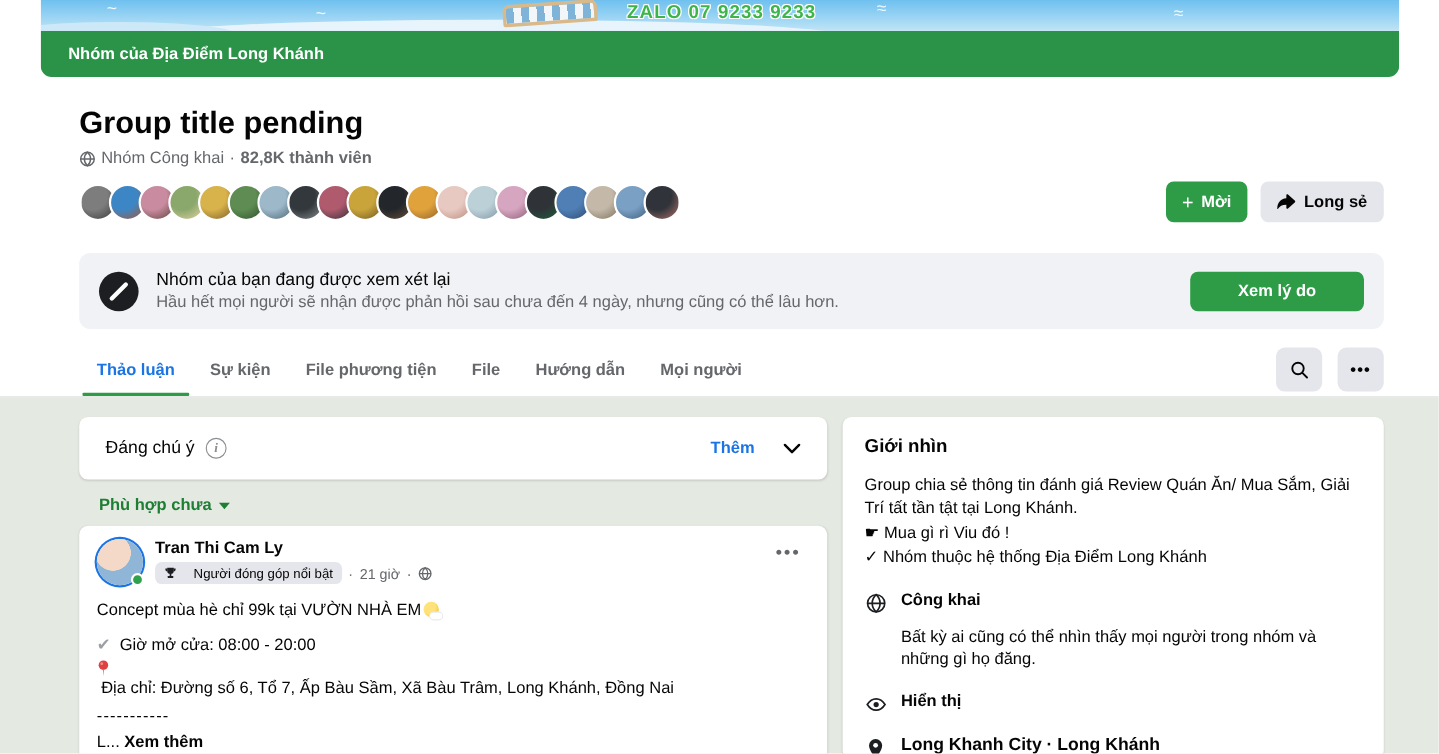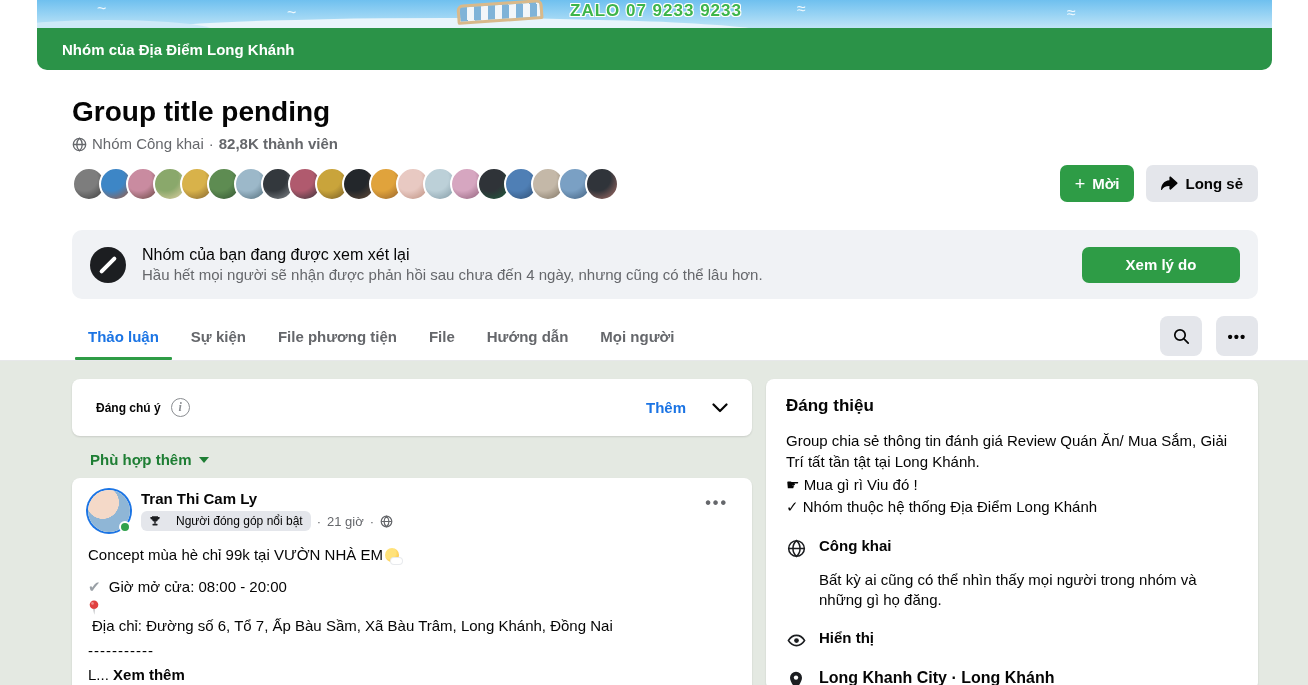--- a/index.html
+++ b/index.html
@@ -59,21 +59,21 @@
   .icon-btn{width:42px; height:40px; border:none; border-radius:8px; background:var(--chip_gray); display:flex; align-items:center; justify-content:center; cursor:pointer;}
   .dots{font-size:15px; font-weight:bold; letter-spacing:1px; color:var(--text_dark);}
 
   
   .main{background:var(--bg_sage); height:329px; padding:18px 50px 0 72px; display:flex; gap:14px;}
   .col-left{width:680px; flex:none; display:flex; flex-direction:column;}
   .col-right{width:492px; flex:none;}
   .card{background:#fff; border-radius:8px; box-shadow:0 1px 2px rgba(0,0,0,.12);}
 
   .featured-card{height:57px; display:flex; align-items:center; padding:0 24px; flex:none;}
-  .featured-title{font-size:12px; font-weight:bold;}
+  .featured-title{font-size:16px; font-weight:normal;}
   .info-icon{width:19px; height:19px; border:1.6px solid #8a8d91; border-radius:50%; color:#8a8d91; font-size:12px; display:inline-flex;
     align-items:center; justify-content:center; margin-left:10px; font-family:"Liberation Serif", serif; font-style:italic; font-weight:bold;}
   .featured-right{margin-left:auto; display:flex; align-items:center; gap:26px;}
   .more-link{color:var(--link_blue); font-size:15px; font-weight:bold; text-decoration:none;}
 
   .sort-row{margin:15px 0 10px 18px; display:flex; align-items:center; gap:7px; flex:none;}
   .sort-label{color:var(--sort_green); font-size:15px; font-weight:bold;}
   .sort-caret{width:0; height:0; border-left:5px solid transparent; border-right:5px solid transparent; border-top:6px solid var(--sort_green);}
 
   .post-card{flex:1; border-radius:8px 8px 0 0; padding:12px 16px 0; overflow:hidden; display:flex; flex-direction:column;}
@@ -235,21 +235,21 @@
         <a class="more-link">Thêm</a>
         <span>
           <svg width="16" height="10" viewBox="0 0 16 10" fill="none" stroke="#050505" stroke-width="2.2" stroke-linecap="round" stroke-linejoin="round">
             <polyline points="1.5,1.5 8,8 14.5,1.5"></polyline>
           </svg>
         </span>
       </div>
     </div>
 
     <div class="sort-row">
-      <span class="sort-label">Phù hợp thêm</span>
+      <span class="sort-label">Phù hợp chưa</span>
       <span class="sort-caret"></span>
     </div>
 
     <div class="card post-card">
       <div class="post-head">
         <div class="post-avatar">
           <span class="online-dot"></span>
         </div>
         <div class="post-head-texts">
           <div class="post-author">Tran Thi Cam Ly</div>
@@ -306,21 +306,21 @@
 
       <div class="photo-grid">
         <div class="photo photo-left"></div>
         <div class="photo photo-right"></div>
       </div>
     </div>
   </div>
 
   <div class="col-right">
     <div class="card about-card">
-      <div class="about-title">Đáng thiệu</div>
+      <div class="about-title">Giới nhìn</div>
       <div class="about-desc">Group chia sẻ thông tin đánh giá Review Quán Ăn/ Mua Sắm, Giải Trí tất tần tật tại Long Khánh.</div>
       <div class="about-line">
         <span>☛</span>
         <span>Mua gì rì Viu đó !</span>
       </div>
       <div class="about-line">
         <span>✓</span>
         <span>Nhóm thuộc hệ thống Địa Điểm Long Khánh</span>
       </div>
 

